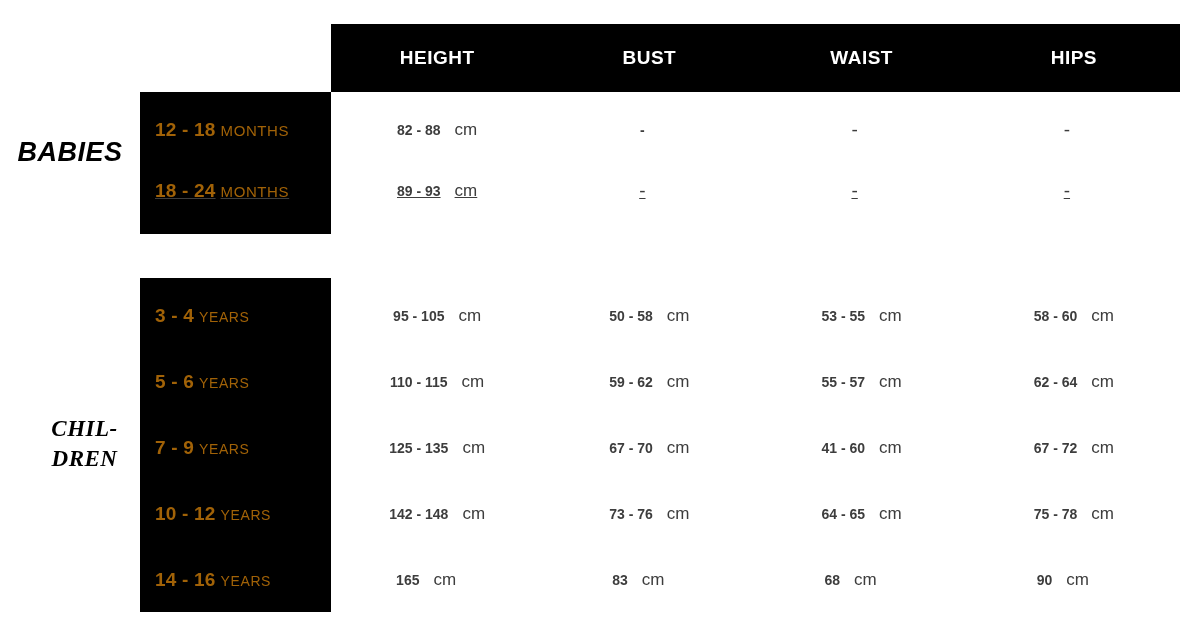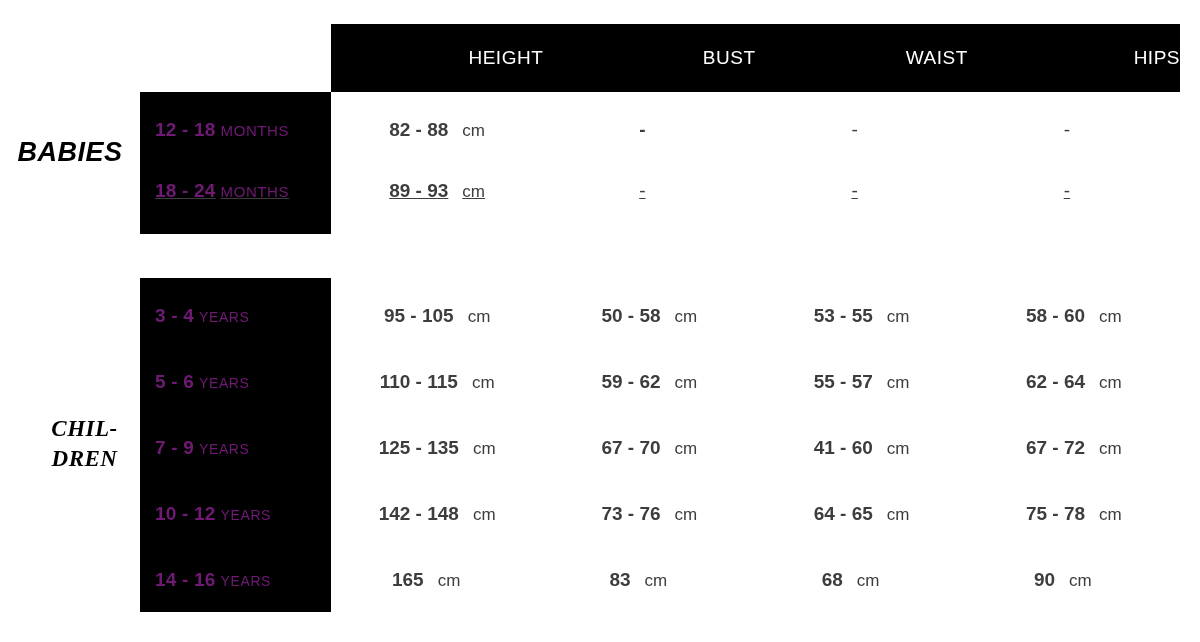--- a/index.html
+++ b/index.html
@@ -28,25 +28,25 @@
     left: 331px;
     top: 24px;
     width: 849px;
     height: 68px;
     background: #000000;
     display: flex;
     align-items: center;
   }
   .header-cell {
     flex: 1 1 0;
-    text-align: right;
+    text-align: center;
     color: #ffffff;
     font-size: 19px;
     letter-spacing: 0.5px;
-    font-weight: 400;
+    font-weight: 700;
   }
 
   
   .babies-label {
     position: absolute;
     left: 0px;
     top: 137px;
     width: 140px;
     text-align: center;
     font-size: 27px;
@@ -76,42 +76,42 @@
     height: 61px;
   }
   .babies-rows .row { height: 61px; }
   .babies-rows .row.r1 { margin-top: 7px; }
   .babies-rows .row.r2 { margin-top: 0px; text-decoration: underline; }
 
   .age-cell {
     width: 191px;
     box-sizing: border-box;
     padding-left: 15px;
-    color: #701a75;
+    color: #a16207;
     white-space: nowrap;
   }
   .age-num {
     font-size: 19px;
     font-weight: bold;
     letter-spacing: 0.2px;
   }
   .age-unit {
     font-size: 15px;
     font-weight: normal;
     letter-spacing: 0.6px;
     margin-left: 5px;
   }
 
   .val-cell {
     flex: 1 1 0;
     text-align: center;
     white-space: nowrap;
   }
   .val-num {
-    font-size: 19px;
+    font-size: 14px;
     font-weight: bold;
     color: #3d3d3d;
   }
   .val-unit {
     font-size: 17px;
     font-weight: normal;
     color: #3d3d3d;
     margin-left: 14px;
   }
   .val-dash {

